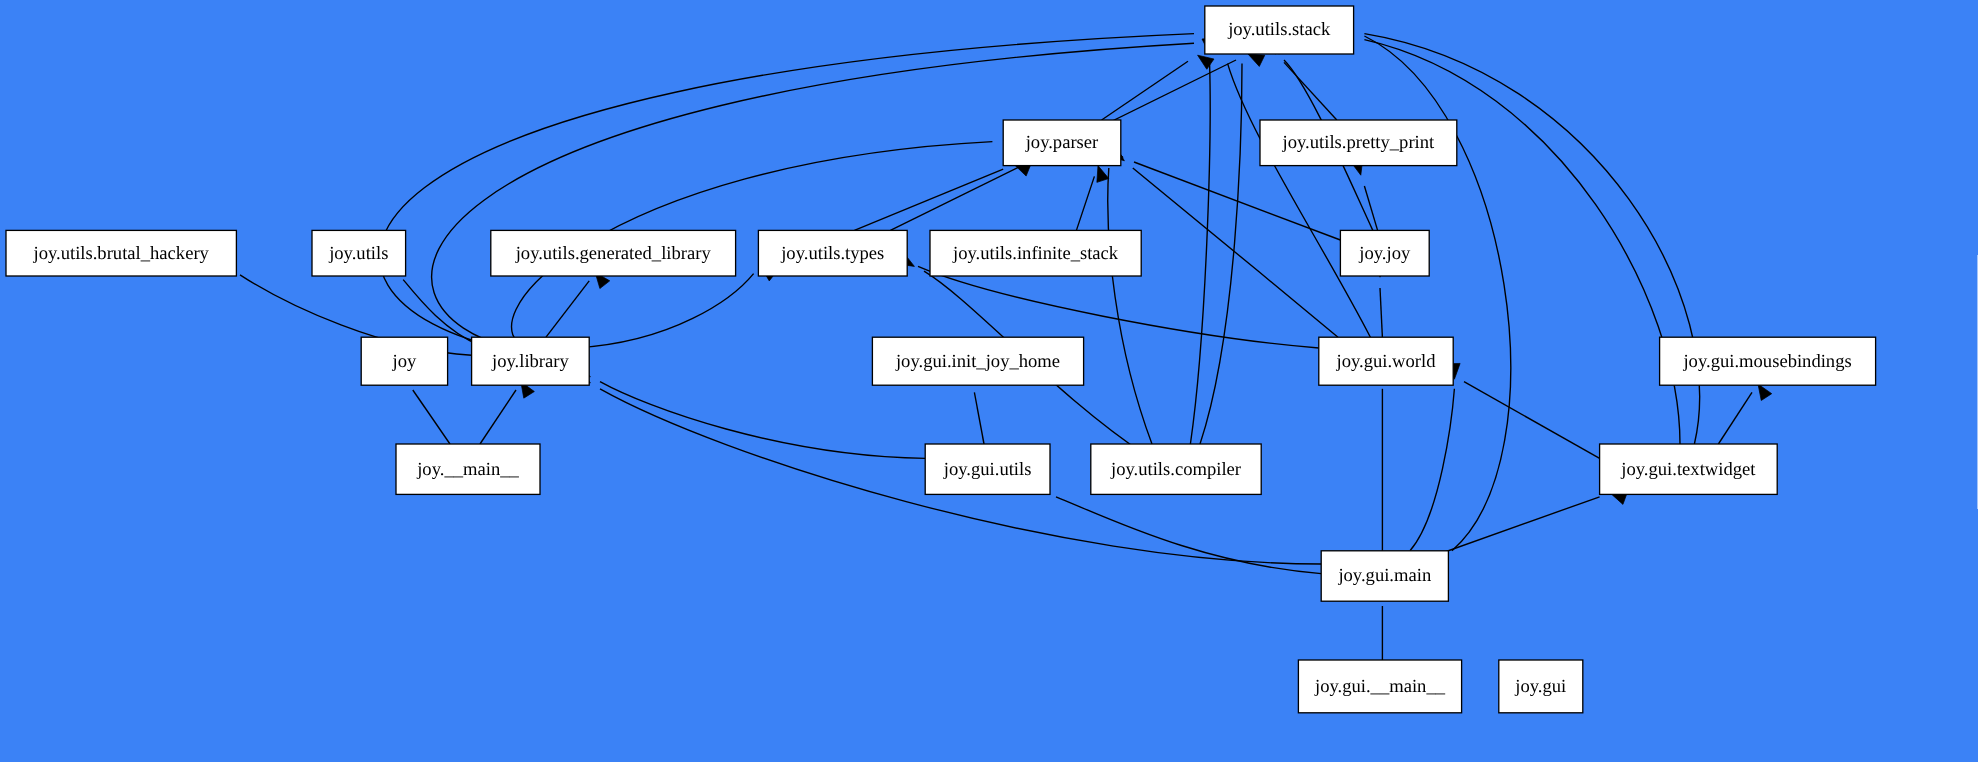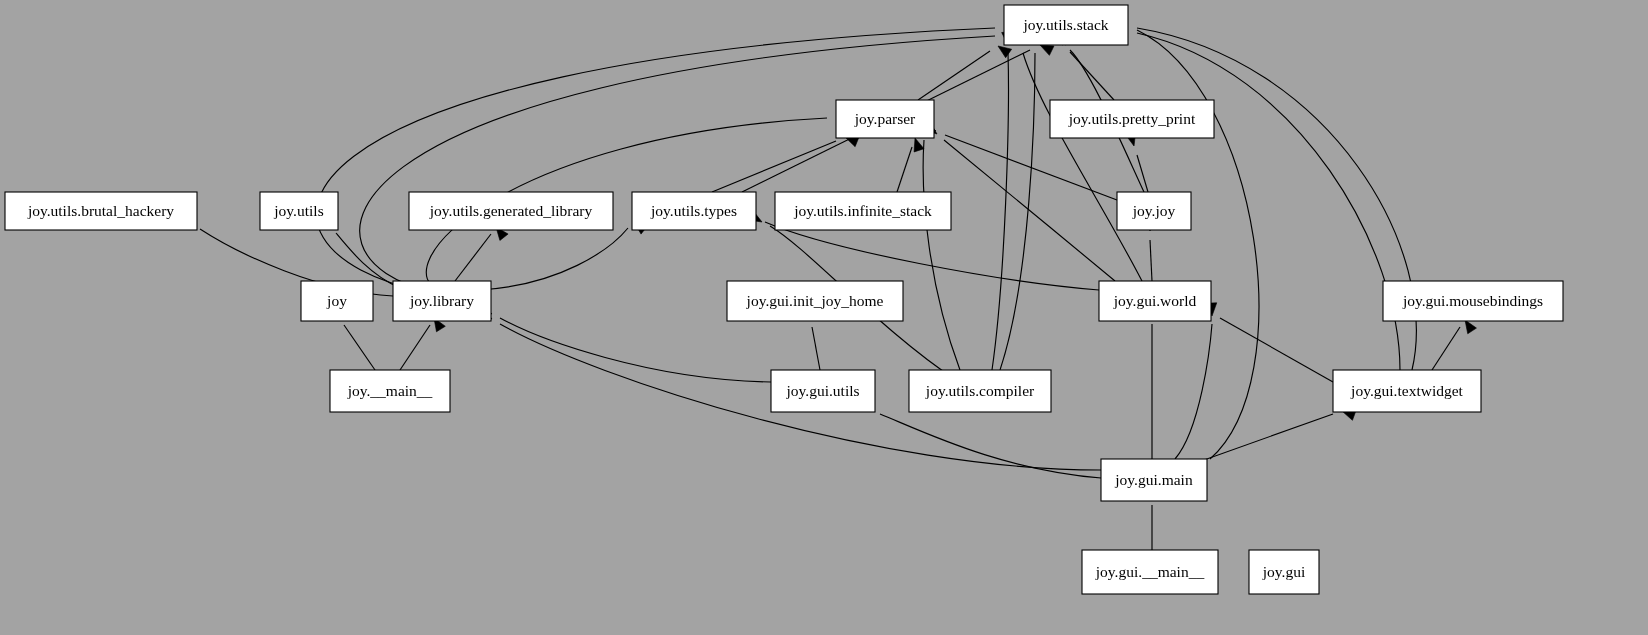--- a/index.html
+++ b/index.html
@@ -4,21 +4,21 @@
 <style>
   html, body {
     margin: 0;
     padding: 0;
     background: #ffffff;
   }
   #canvas {
     position: relative;
     width: 1648px;
     height: 635px;
-    background: #a3a3a3;
+    background: #3b82f6;
     overflow: hidden;
     font-family: "Liberation Serif", "DejaVu Serif", serif;
   }
   svg#graph {
     position: absolute;
     left: 0;
     top: 0;
     width: 1648px;
     height: 635px;
   }

